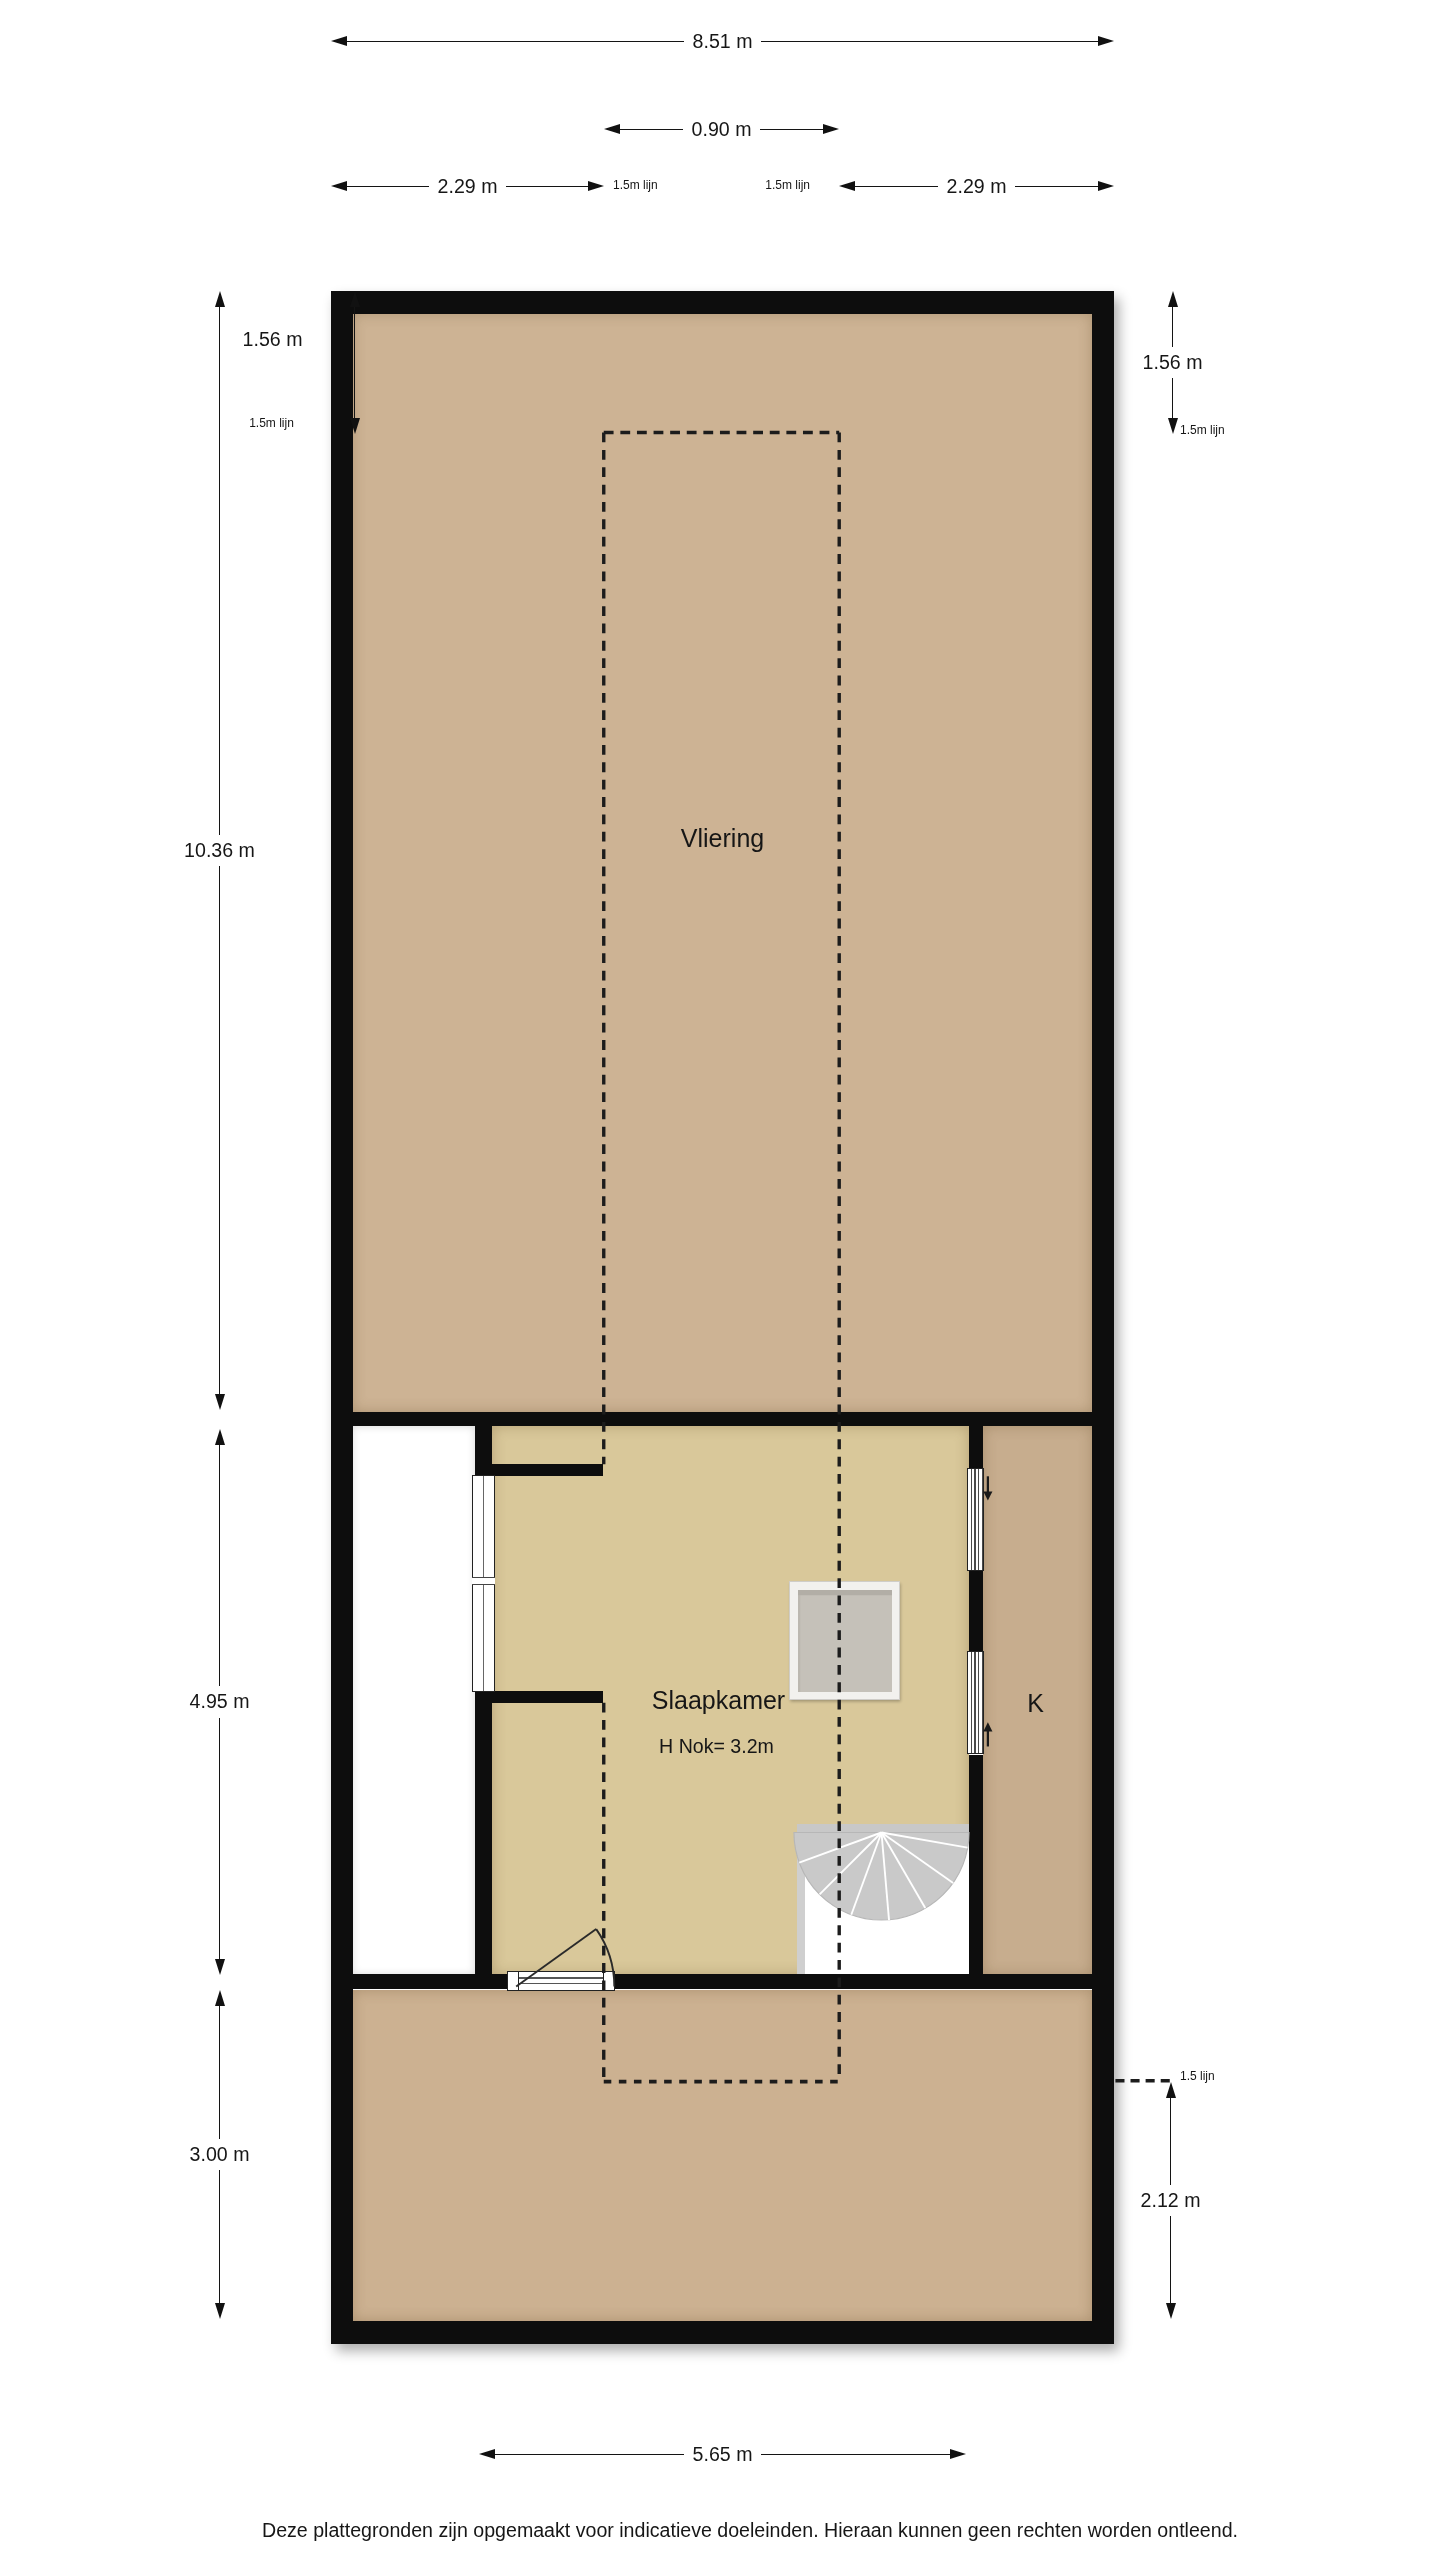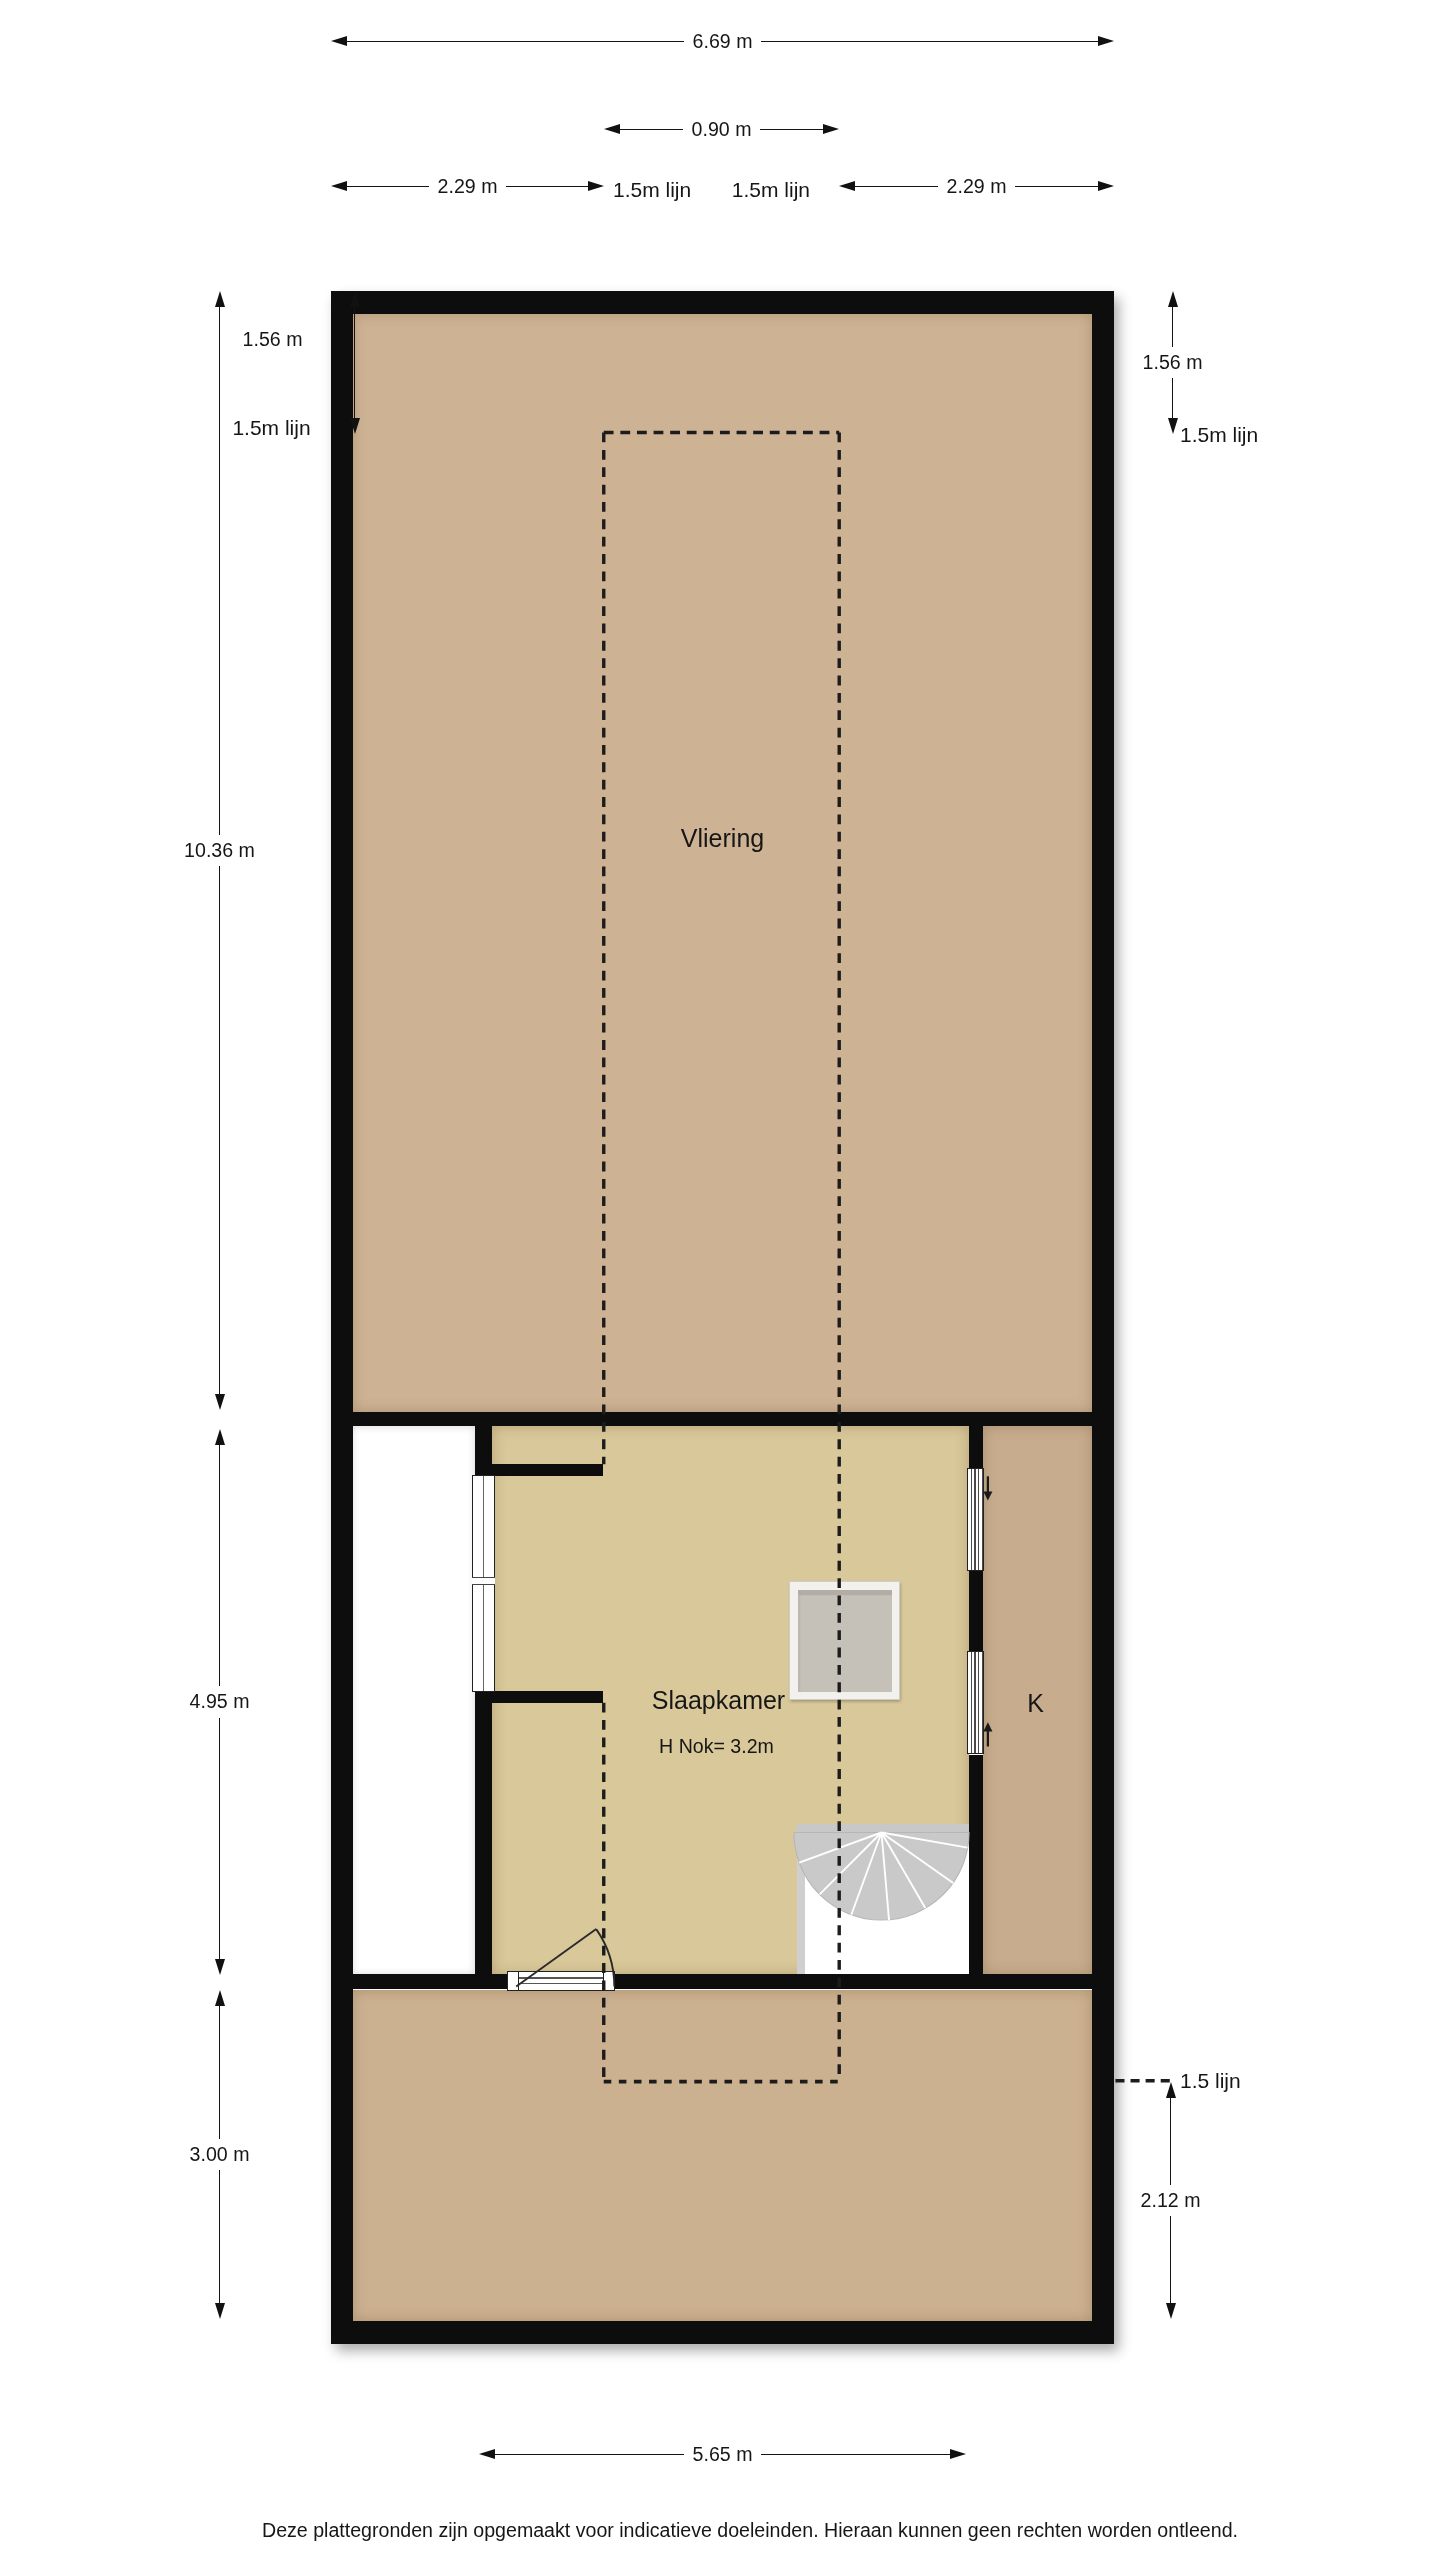--- a/index.html
+++ b/index.html
@@ -18,21 +18,21 @@
   .hdim{position:absolute;display:flex;align-items:center;}
   .hseg{flex:1;height:1.5px;background:#141414;}
   .vdim{position:absolute;display:flex;flex-direction:column;align-items:center;}
   .vseg{flex:1;width:1.5px;background:#141414;}
   .dlbl{font-size:19.6px;white-space:nowrap;padding:0 9px;line-height:1;}
   .vdim .dlbl{padding:6px 1.5px;}
   .tri-l{width:0;height:0;border-top:5.3px solid transparent;border-bottom:5.3px solid transparent;border-right:16px solid #111;}
   .tri-r{width:0;height:0;border-top:5.3px solid transparent;border-bottom:5.3px solid transparent;border-left:16px solid #111;}
   .tri-u{width:0;height:0;border-left:5.3px solid transparent;border-right:5.3px solid transparent;border-bottom:16px solid #111;}
   .tri-d{width:0;height:0;border-left:5.3px solid transparent;border-right:5.3px solid transparent;border-top:16px solid #111;}
-  .freelbl{position:absolute;font-size:21px;white-space:nowrap;line-height:1;}
+  .freelbl{position:absolute;font-size:12px;white-space:nowrap;line-height:1;}
   .roomlbl{position:absolute;font-size:25px;text-align:center;line-height:1;}
   .sublbl{position:absolute;font-size:19.6px;text-align:center;line-height:1;}
   
   .window-v{position:absolute;background:#ffffff;border:1.5px solid #222;box-sizing:border-box;}
   .window-v .mid{position:absolute;left:50%;top:0;bottom:0;width:1.5px;margin-left:-0.8px;background:#666;}
   .window-v .split{position:absolute;left:-1.5px;right:-1.5px;height:6px;background:#fff;border-top:1.5px solid #444;border-bottom:1.5px solid #444;}
   .door-panel{position:absolute;border:1.1px solid #222;box-sizing:border-box;
     background:repeating-linear-gradient(to right,#ffffff 0 2.6px,#4a4a4a 2.6px 3.8px);}
   .threshold{position:absolute;background:#ffffff;border:1.5px solid #222;box-sizing:border-box;}
   .threshold .tline{position:absolute;left:11.3px;right:11.3px;height:1.5px;background:#555;}
@@ -130,21 +130,21 @@
     <line x1="1309" y1="1956" x2="1309" y2="1978"></line>
     <polygon points="1303,1976 1315,1976 1309,1988" fill="#1a1a1a" stroke="none"></polygon>
     <line x1="1309" y1="2292" x2="1309" y2="2314"></line>
     <polygon points="1303,2294 1315,2294 1309,2282" fill="#1a1a1a" stroke="none"></polygon>
   </g>
 </svg>
 
 <div class="hdim" style="left:331px;top:30px;width:783px;height:22.6px;">
   <div class="tri-l"></div>
     <div class="hseg"></div>
-  <div class="dlbl">6.69 m</div>
+  <div class="dlbl">8.51 m</div>
   <div class="hseg"></div>
     <div class="tri-r"></div>
 </div>
 <div class="hdim" style="left:604px;top:118px;width:235px;height:22.6px;">
   <div class="tri-l"></div>
     <div class="hseg"></div>
   <div class="dlbl">0.90 m</div>
   <div class="hseg"></div>
     <div class="tri-r"></div>
 </div>

